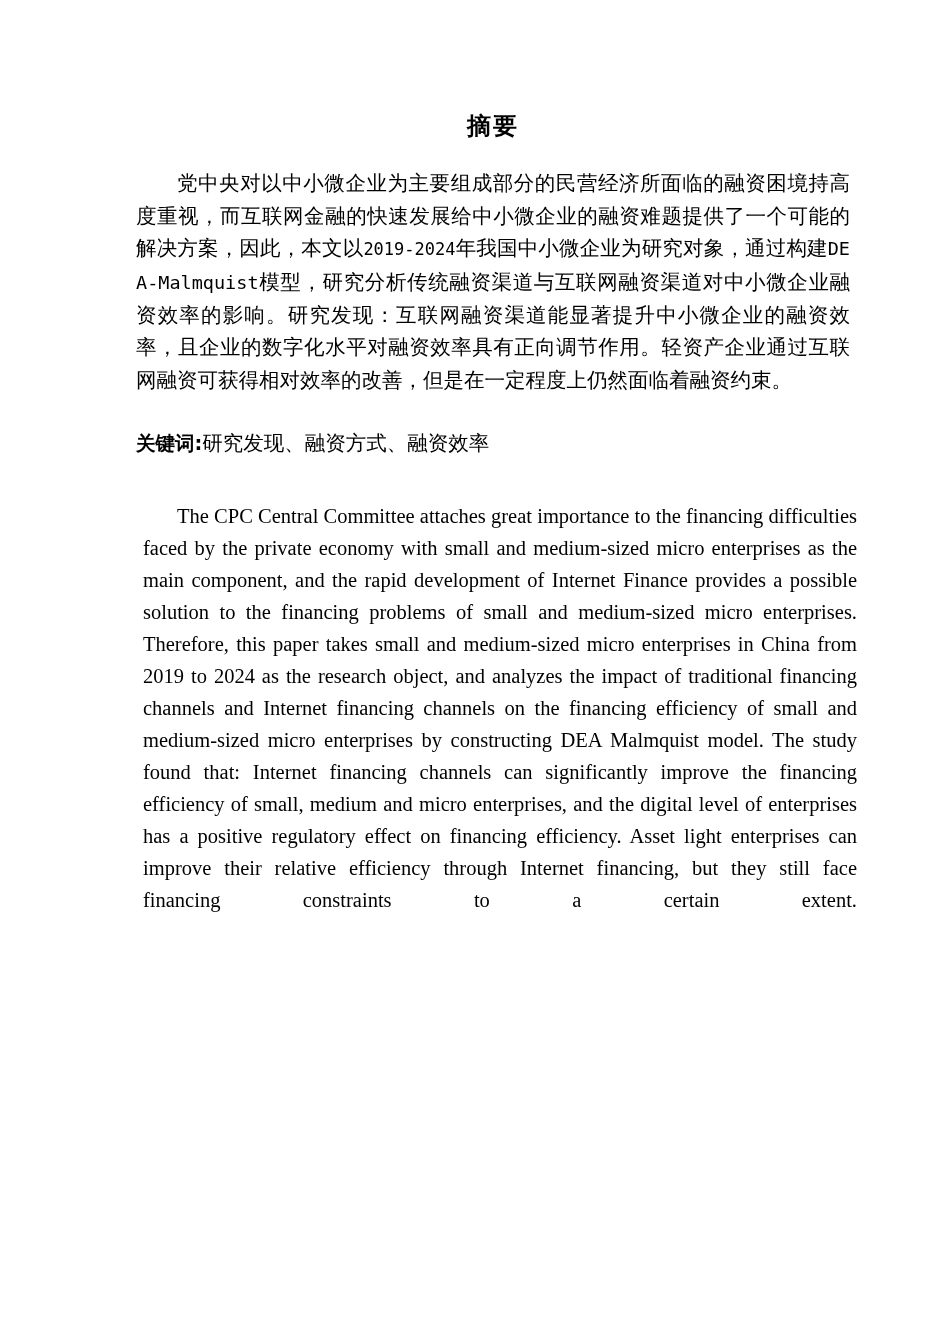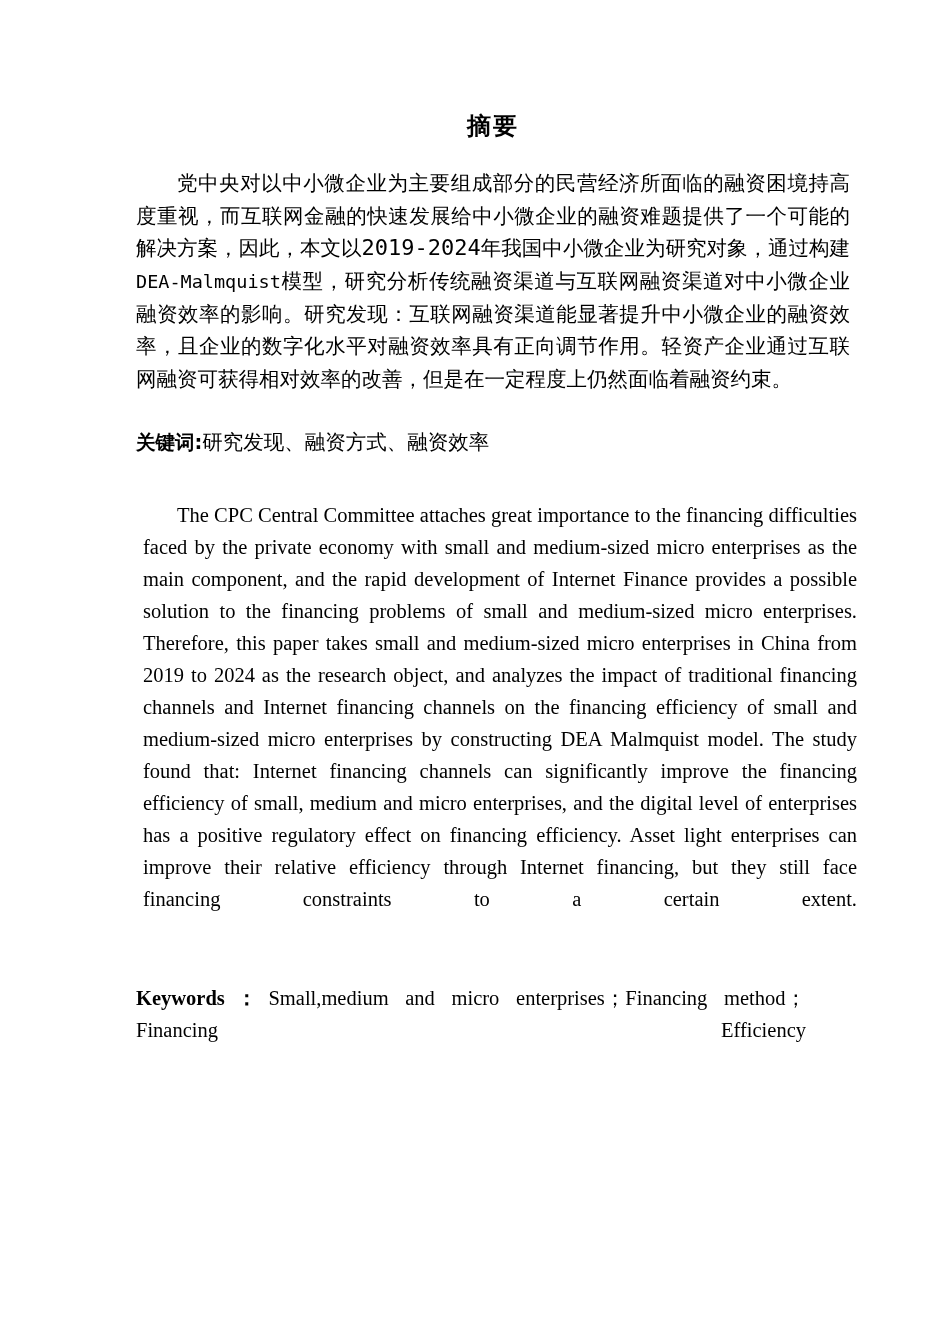--- a/index.html
+++ b/index.html
@@ -55,21 +55,21 @@
     text-indent: 41px;
     word-break: break-all;
   }
   .mono {
     font-family: "DejaVu Sans Mono", "Liberation Mono", monospace;
     font-size: 18.5px;
     letter-spacing: 0px;
   }
   .num {
     font-family: "DejaVu Sans Mono", "Liberation Mono", monospace;
-    font-size: 22px;
+    font-size: 17px;
   }
 
   
   .cn-keywords {
     margin: 0;
     padding-top: 31px;
     font-size: 20.5px;
     line-height: 32px;
     font-family: "Liberation Serif", "DejaVu Serif", serif;
   }
@@ -135,16 +135,15 @@
 
     <h1 class="cn-heading">摘要</h1>
 
     <p class="cn-body"><span>党中央对以中小微企业为主要组成部分的民营经济所面临的融资困境持高度重视，而互联网金融的快速发展给中小微企业的融资难题提供了一个可能的解决方案，因此，本文以</span><span class="num">2019-2024</span><span>年我国中小微企业为研究对象，通过构建</span><span class="mono">DEA-Malmquist</span><span>模型，研究分析传统融资渠道与互联网融资渠道对中小微企业融资效率的影响。研究发现：互联网融资渠道能显著提升中小微企业的融资效率，且企业的数字化水平对融资效率具有正向调节作用。轻资产企业通过互联网融资可获得相对效率的改善，但是在一定程度上仍然面临着融资约束。</span></p>
 
     <p class="cn-keywords"><span class="kw-label">关键词:</span><span>研究发现、融资方式、融资效率</span></p>
 
 
     <p class="en-body">The CPC Central Committee attaches great importance to the financing difficulties faced by the private economy with small and medium-sized micro enterprises as the main component, and the rapid development of Internet Finance provides a possible solution to the financing problems of small and medium-sized micro enterprises. Therefore, this paper takes small and medium-sized micro enterprises in China from 2019 to 2024 as the research object, and analyzes the impact of traditional financing channels and Internet financing channels on the financing efficiency of small and medium-sized micro enterprises by constructing DEA Malmquist model. The study found that: Internet financing channels can significantly improve the financing efficiency of small, medium and micro enterprises, and the digital level of enterprises has a positive regulatory effect on financing efficiency. Asset light enterprises can improve their relative efficiency through Internet financing, but they still face financing constraints to a certain extent.</p>
 
-    <p class="en-keywords"><span class="kw-label">Keywords：</span><span>Small,medium and micro enterprises；Financing method；Financing Efficiency</span></p>
 
   </div>
 </div>
 
 </body></html>

